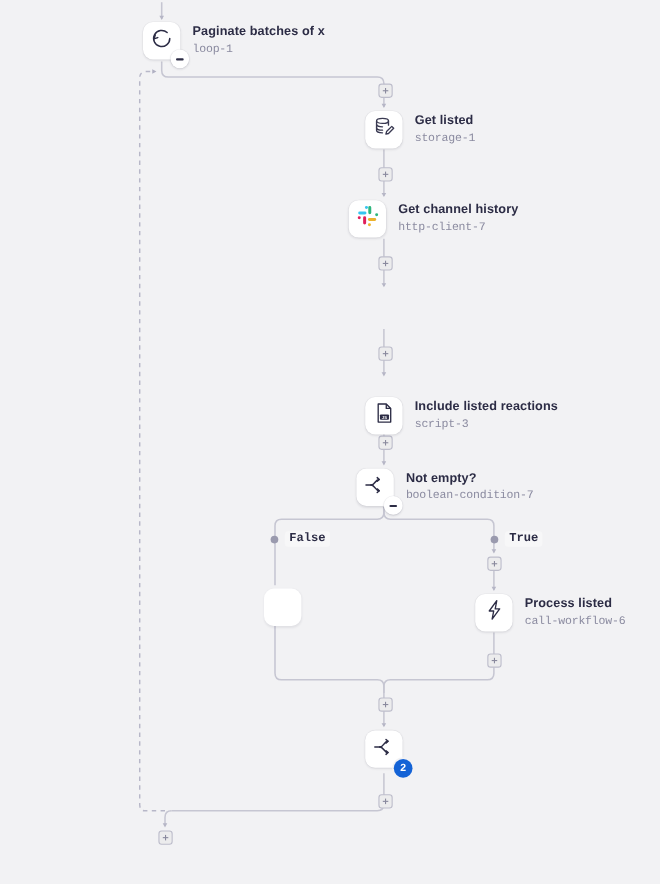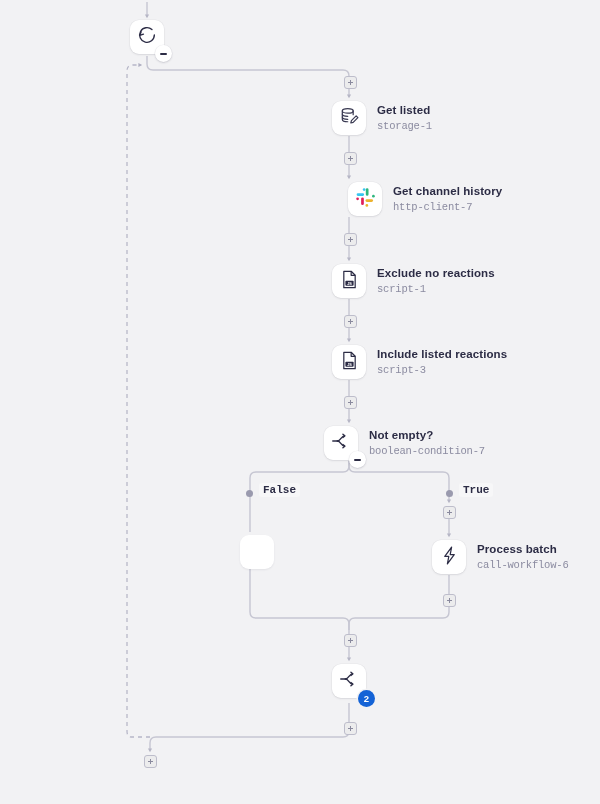--- a/index.html
+++ b/index.html
@@ -135,21 +135,21 @@
     position: absolute;
     background: #8a8a9e;
   }
   .plus-btn::before { width: 5px; height: 1.3px; }
   .plus-btn::after  { width: 1.3px; height: 5px; }
 
   
   .branch-label {
     position: absolute;
     display: flex;
-    align-items: flex-end;
+    align-items: center;
     gap: 6px;
   }
   .branch-dot {
     width: 7px;
     height: 7px;
     border-radius: 50%;
     background: #9a9aae;
     flex: 0 0 auto;
   }
   .branch-text {
@@ -235,20 +235,24 @@
       <span>
         <svg width="22" height="22" viewBox="0 0 24 24" fill="none" stroke="#2c2c45" stroke-width="1.5" stroke-linecap="round" stroke-linejoin="round">
           <path d="M20 12a8 8 0 1 1-2.6-5.9"></path>
           <path d="M5.6 8.6 L4.2 12.4 L8.1 11.1"></path>
         </svg>
       </span>
       <span class="collapse-btn">
         <i></i>
       </span>
     </div>
+    <div class="node-labels">
+      <div class="node-title">Paginate batches of x</div>
+      <div class="node-sub">loop-1</div>
+    </div>
   </div>
 
   <div class="node" style="left:332px;top:101px">
     <div class="node-box">
       <span>
         <svg width="21" height="21" viewBox="0 0 24 24" fill="none" stroke="#3a3a52" stroke-width="1.4" stroke-linecap="round" stroke-linejoin="round">
           <ellipse cx="10" cy="5.6" rx="6.2" ry="2.6"></ellipse>
           <path d="M3.8 5.6 V15.4 C3.8 16.8 6.6 18 10 18"></path>
           <path d="M16.2 5.6 V10"></path>
           <path d="M3.8 9.2 C3.8 10.6 6.6 11.8 10 11.8"></path>
@@ -256,21 +260,21 @@
           <path d="M19.6 11.3 L14.2 16.7 L13.5 19.4 L16.2 18.7 L21.6 13.3 Z"></path>
         </svg>
       </span>
     </div>
     <div class="node-labels">
       <div class="node-title">Get listed</div>
       <div class="node-sub">storage-1</div>
     </div>
   </div>
 
-  <div class="node" style="left:348px;top:182px">
+  <div class="node" style="left:317px;top:182px">
     <div class="node-box">
       <span>
         <svg width="21" height="21" viewBox="0 0 24 24">
 
           <g fill="#36c5f0">
             <rect x="8.9" y="1.4" width="3.1" height="3.1" rx="1.55"></rect>
             <path d="M3.4 7.1 h5.5 a1.55 1.55 0 0 1 0 3.1 H3.4 a1.55 1.55 0 0 1 0-3.1 z"></path>
           </g>
 
           <g fill="#2eb67d">
@@ -289,38 +293,22 @@
           </g>
         </svg>
       </span>
     </div>
     <div class="node-labels">
       <div class="node-title">Get channel history</div>
       <div class="node-sub">http-client-7</div>
     </div>
   </div>
 
-  <div class="node" style="left:332px;top:264px">
-    <div class="node-box">
-      <span>
-        <svg width="21" height="21" viewBox="0 0 24 24" fill="none" stroke="#2c2c45" stroke-width="1.4" stroke-linejoin="round">
-          <path d="M5.5 2.6 h8.4 L18.5 7.2 V21.4 H5.5 Z"></path>
-          <path d="M13.9 2.6 V7.2 H18.5"></path>
-          <rect x="7.3" y="13.4" width="9.4" height="5.6" rx="1" fill="#2c2c45" stroke="none"></rect>
-          <text x="12" y="17.9" font-family="Liberation Sans, sans-serif" font-size="4.4" font-weight="bold" fill="#ffffff" text-anchor="middle" stroke="none">JS</text>
-        </svg>
-      </span>
-    </div>
-    <div class="node-labels">
-      <div class="node-title">Exclude no reactions</div>
-      <div class="node-sub">script-1</div>
-    </div>
-  </div>
-
-  <div class="node" style="left:332px;top:345px">
+
+  <div class="node" style="left:332px;top:361px">
     <div class="node-box">
       <span>
         <svg width="21" height="21" viewBox="0 0 24 24" fill="none" stroke="#2c2c45" stroke-width="1.4" stroke-linejoin="round">
           <path d="M5.5 2.6 h8.4 L18.5 7.2 V21.4 H5.5 Z"></path>
           <path d="M13.9 2.6 V7.2 H18.5"></path>
           <rect x="7.3" y="13.4" width="9.4" height="5.6" rx="1" fill="#2c2c45" stroke="none"></rect>
           <text x="12" y="17.9" font-family="Liberation Sans, sans-serif" font-size="4.4" font-weight="bold" fill="#ffffff" text-anchor="middle" stroke="none">JS</text>
         </svg>
       </span>
     </div>
@@ -353,21 +341,21 @@
 
   <div class="node" style="left:432px;top:540px">
     <div class="node-box">
       <span>
         <svg width="21" height="21" viewBox="0 0 24 24" fill="none" stroke="#2c2c45" stroke-width="1.4" stroke-linejoin="round" stroke-linecap="round">
           <path d="M14.4 2.4 L6.6 13.1 H11.2 L9.6 21.6 L17.4 10.9 H12.8 Z"></path>
         </svg>
       </span>
     </div>
     <div class="node-labels">
-      <div class="node-title">Process batch</div>
+      <div class="node-title">Process listed</div>
       <div class="node-sub">call-workflow-6</div>
     </div>
   </div>
 
   <div class="node" style="left:332px;top:664px">
     <div class="node-box stacked">
       <span>
         <svg width="22" height="22" viewBox="0 0 24 24" fill="none" stroke="#2c2c45" stroke-width="1.5" stroke-linecap="round" stroke-linejoin="round">
           <path d="M3 12 H8"></path>
           <path d="M8 12 C12 12 12 6.4 16 6.4"></path>

